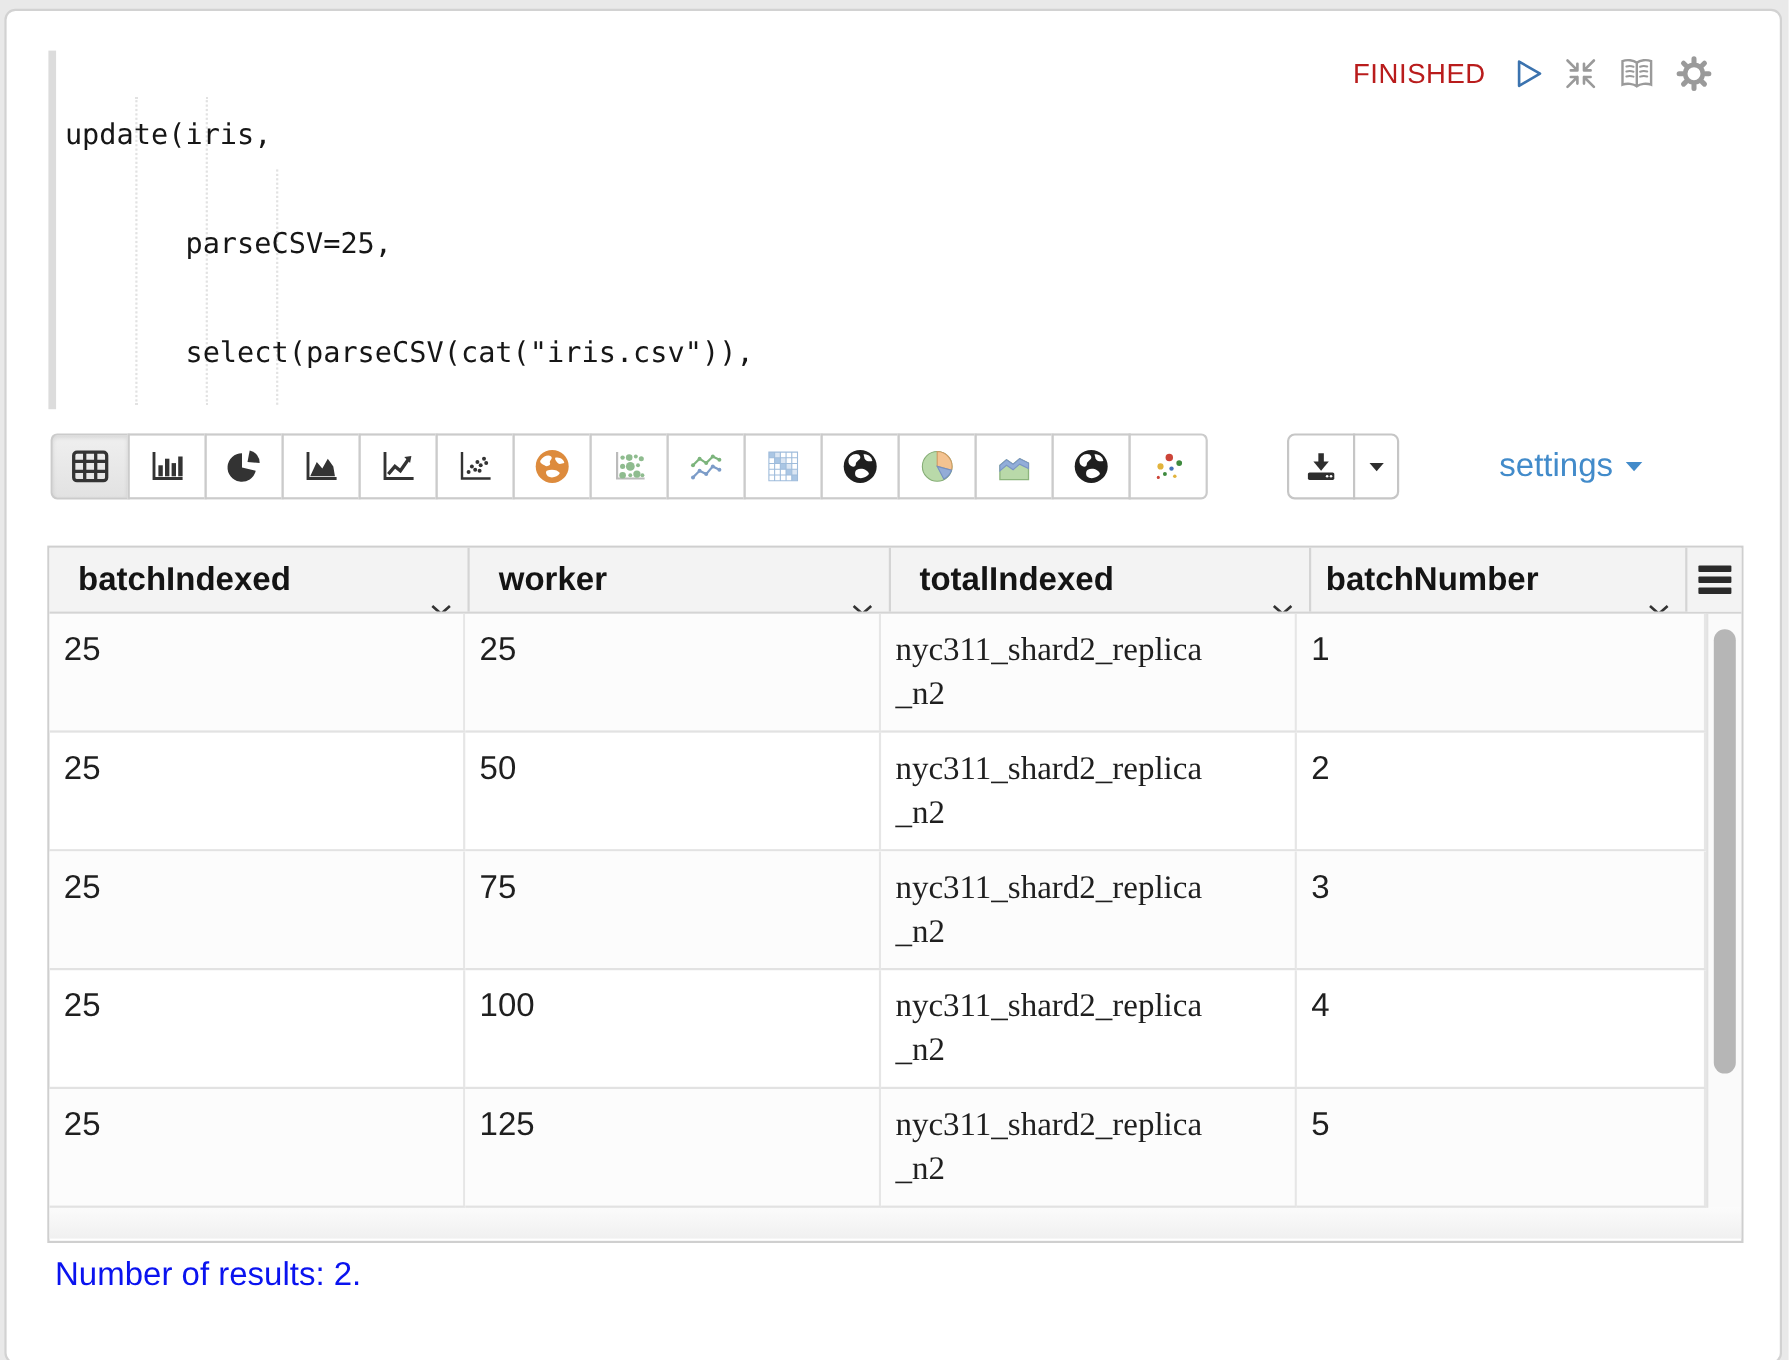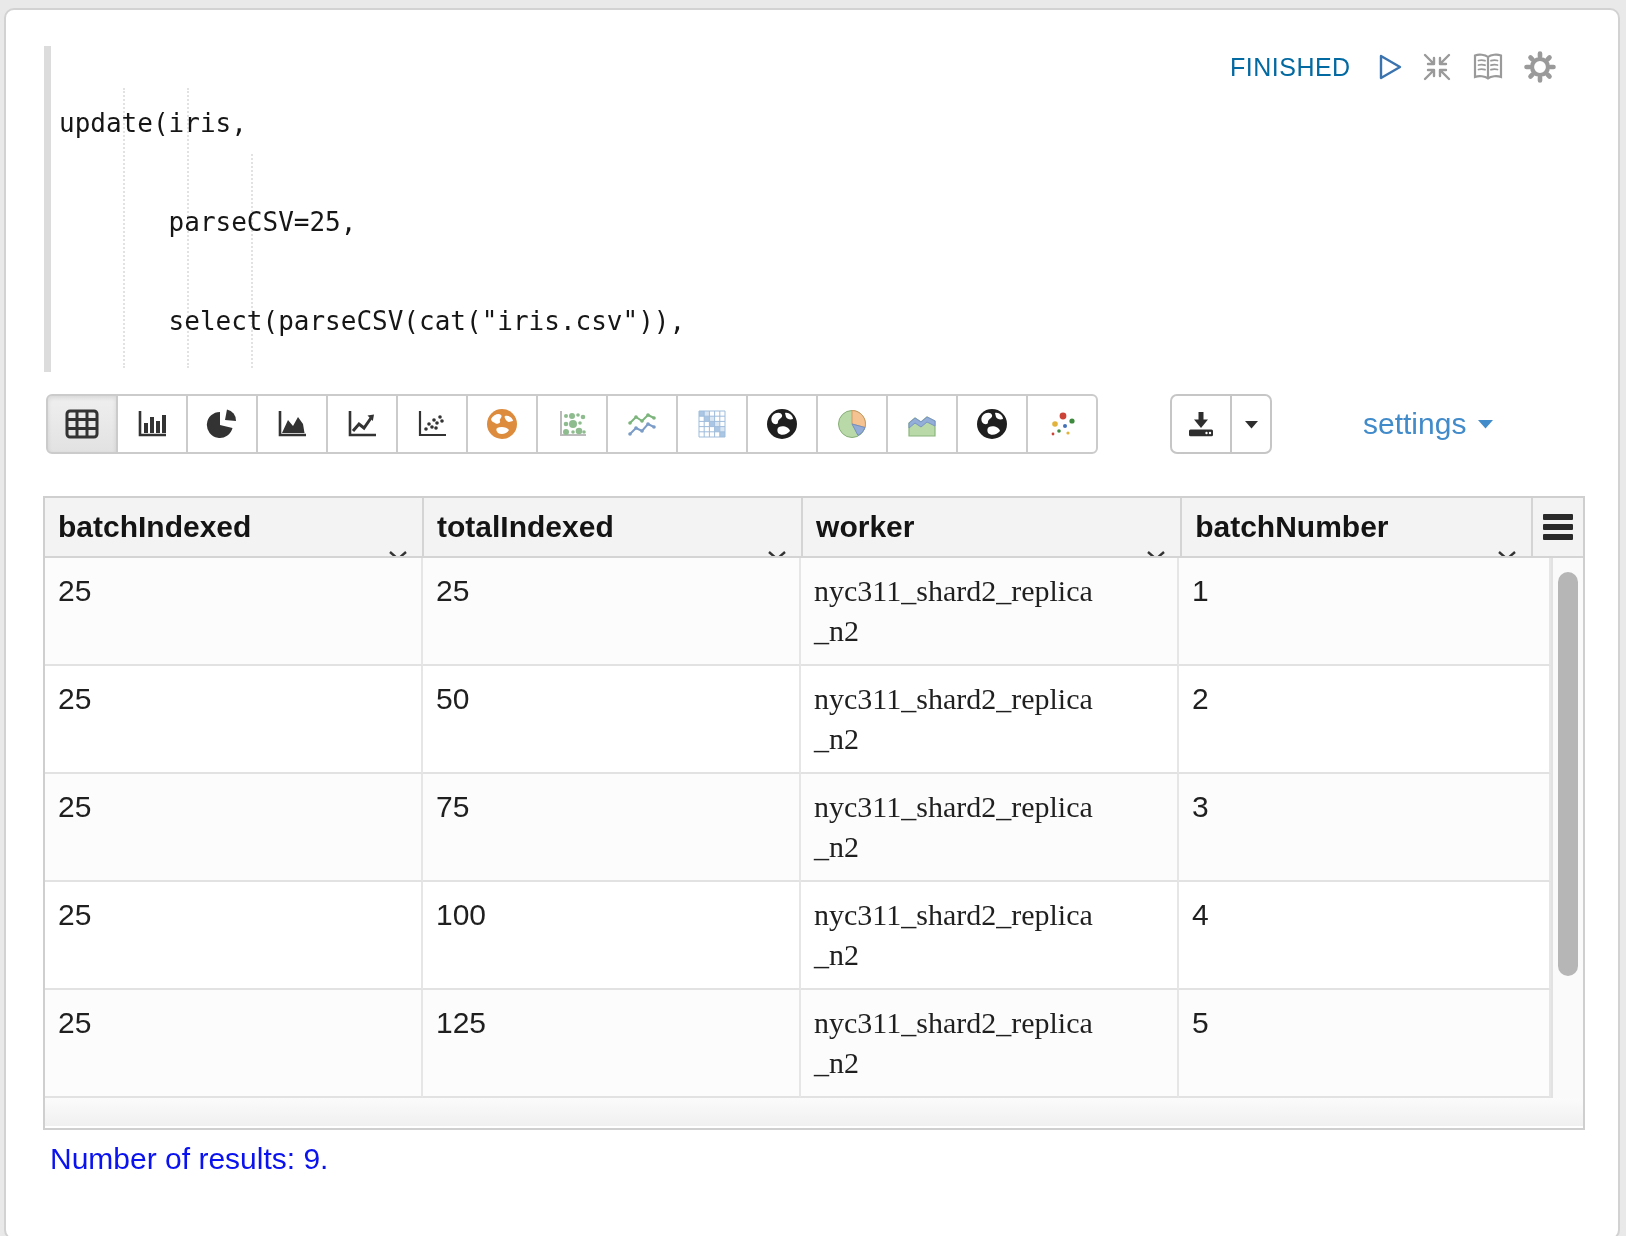--- a/index.html
+++ b/index.html
@@ -12,21 +12,21 @@
   .gutter{left:38px;top:36px;width:7px;height:326px;background:#dcdcdc;}
   .code{left:53px;top:31px;font-family:"DejaVu Sans Mono",monospace;font-size:26px;line-height:33px;
         color:#161616;white-space:pre;}
   .iguide{width:0;border-left:2px dotted #e2e2e2;}
   .g1{left:117px;top:78px;height:280px;}
   .g2{left:181px;top:78px;height:280px;}
   .g3{left:245px;top:144px;height:214px;}
 
   
   .statusbar{left:1224px;top:38px;height:38px;display:flex;align-items:center;gap:17px;}
-  .status-text{font-size:25px;color:#0369a1;letter-spacing:0.5px;margin-right:6px;}
+  .status-text{font-size:25px;color:#b91c1c;letter-spacing:0.5px;margin-right:6px;}
   .icon-btn{display:flex;align-items:center;justify-content:center;cursor:pointer;}
 
   
   .chart-group{left:40px;top:384px;display:flex;}
   .tb{width:72px;height:60px;box-sizing:border-box;background:#fff;border:2px solid #cbcbcb;
       margin-left:-2px;display:flex;align-items:center;justify-content:center;padding:0;cursor:pointer;}
   .tb:first-child{margin-left:0;border-radius:6px 0 0 6px;}
   .tb:last-child{border-radius:0 6px 6px 0;}
   .tb.selected{background:linear-gradient(#efefef,#e2e2e2);box-shadow:inset 0 2px 4px rgba(0,0,0,.10);}
   .dl-group{left:1164px;top:384px;display:flex;}
@@ -36,21 +36,21 @@
   .dlb.caret{width:42px;margin-left:-2px;border-radius:0 7px 7px 0;}
   .settings{left:1357px;top:384px;height:60px;display:flex;align-items:center;gap:11px;cursor:pointer;text-align:center;}
   .settings span{font-size:30px;color:#428bca;}
 
   
   .grid{left:37px;top:486px;width:1542px;height:634px;box-sizing:border-box;border:2px solid #cfcfcf;background:#fff;}
   .ghead{display:flex;height:60px;background:#f3f3f3;border-bottom:2px solid #d4d4d4;box-sizing:border-box;}
   .hcell{position:relative;box-sizing:border-box;border-right:2px solid #d4d4d4;
          font-weight:bold;font-size:30px;color:#141414;line-height:58px;padding-left:13px;cursor:pointer;
          white-space:nowrap;overflow:hidden;}
-  .hc0,.hc1,.hc2{width:415px;}
+  .hc0,.hc1,.hc2{width:415px;margin-left:13px;}
   .hc3{width:384px;}
   .hmenu{width:55px;display:flex;align-items:center;justify-content:center;background:#f3f3f3;cursor:pointer;}
   .hchev{position:absolute;right:14px;top:24px;}
   .bars span{display:block;width:30px;height:6px;background:#2a2a2a;margin:4px 0;border-radius:1px;}
 
   .gbody{position:relative;height:540px;}
   .grow{display:flex;height:108px;border-radius:23px;}
   .bcell{box-sizing:border-box;border-right:2px solid #e6e6e6;border-bottom:2px solid #e2e2e2;
          padding:13px 13px 0 13px;font-size:30px;line-height:40px;color:#1f1f1f;overflow:hidden;}
   .bc0,.bc1,.bc2{width:378px;}
@@ -309,28 +309,28 @@
   </div>
 
   <div class="abs grid">
     <div class="ghead">
       <div class="hcell hc0">
         <span>batchIndexed</span>
         <span class="hchev"><svg width="20" height="11" viewBox="0 0 20 11">
               <path d="M2 2 L10 9 L18 2" stroke="#333" stroke-width="2.4" fill="none"></path>
             </svg></span>
       </div>
-      <div class="hcell hc1">
-        <span>totalIndexed</span>
+      <div class="hcell hc2">
+        <span>worker</span>
         <span class="hchev"><svg width="20" height="11" viewBox="0 0 20 11">
               <path d="M2 2 L10 9 L18 2" stroke="#333" stroke-width="2.4" fill="none"></path>
             </svg></span>
       </div>
-      <div class="hcell hc2">
-        <span>worker</span>
+      <div class="hcell hc1">
+        <span>totalIndexed</span>
         <span class="hchev"><svg width="20" height="11" viewBox="0 0 20 11">
               <path d="M2 2 L10 9 L18 2" stroke="#333" stroke-width="2.4" fill="none"></path>
             </svg></span>
       </div>
       <div class="hcell hc3">
         <span>batchNumber</span>
         <span class="hchev"><svg width="20" height="11" viewBox="0 0 20 11">
               <path d="M2 2 L10 9 L18 2" stroke="#333" stroke-width="2.4" fill="none"></path>
             </svg></span>
       </div>
@@ -385,15 +385,15 @@
         <div class="bcell bc3">5</div>
       </div>
       <div class="vscroll">
         <div class="vthumb"></div>
       </div>
     </div>
 
     <div class="gfoot"></div>
   </div>
 
-  <div class="abs results">Number of results: 9.</div>
+  <div class="abs results">Number of results: 2.</div>
 
 </div>
 
 </body></html>

